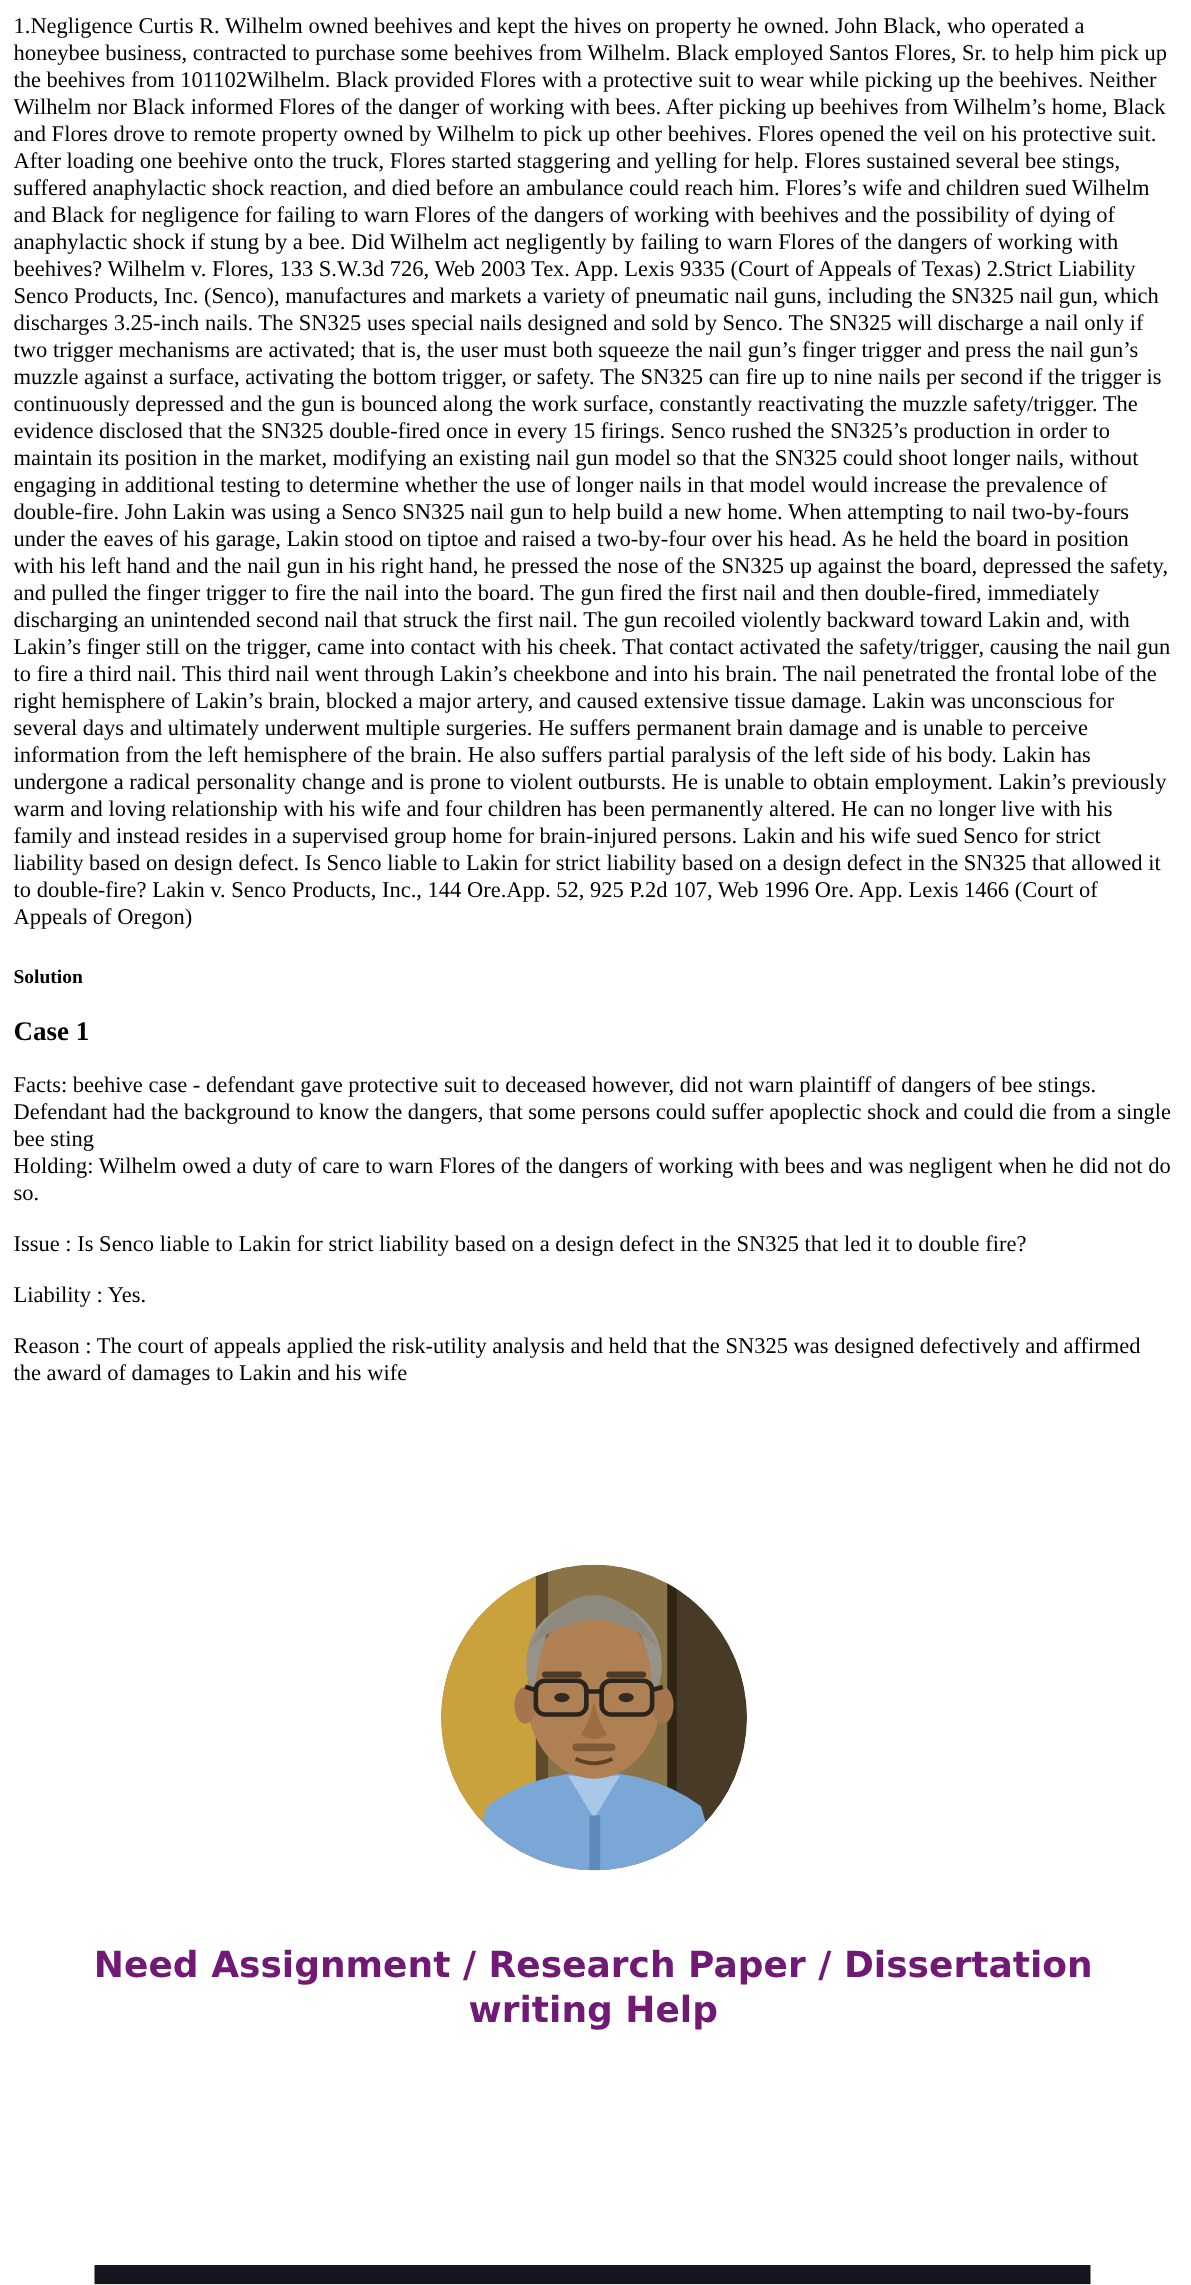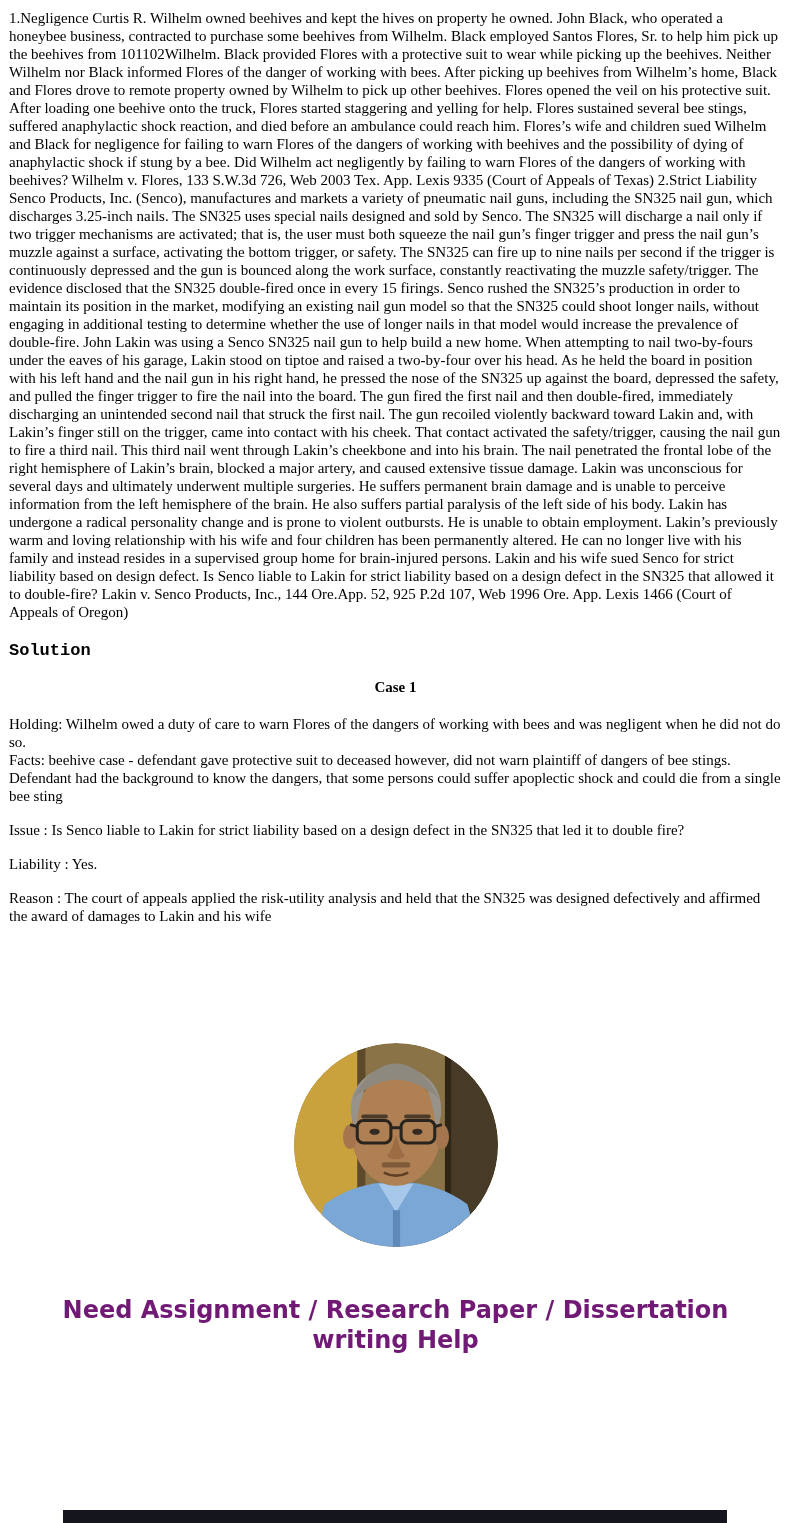--- a/index.html
+++ b/index.html
@@ -19,32 +19,30 @@
   }
   .content {
     padding: 9px 8px 0 9px;
   }
   .body-text {
     font-size: 15px;
     line-height: 18px;
     text-align: left;
   }
   .solution-heading {
-    font-size: 17px;
+    font-size: 13px;
     line-height: 17px;
     font-weight: bold;
     margin-top: 21px;
-    font-family: Liberation Mono, monospace;
   }
   .case-title {
-    font-size: 15px;
+    font-size: 18px;
     line-height: 15px;
     font-weight: bold;
     margin-top: 21px;
-    text-align: center;
   }
   .para {
     margin-top: 20px;
   }
   .para-sm {
     margin-top: 16px;
   }
   .avatar-wrap {
     margin-top: 118px;
     text-align: center;
@@ -86,22 +84,22 @@
 <div class="page">
   <div class="content">
 
     <div class="body-text">1.Negligence Curtis R. Wilhelm owned beehives and kept the hives on property he owned. John Black, who operated a honeybee business, contracted to purchase some beehives from Wilhelm. Black employed Santos Flores, Sr. to help him pick up the beehives from 101102Wilhelm. Black provided Flores with a protective suit to wear while picking up the beehives. Neither Wilhelm nor Black informed Flores of the danger of working with bees. After picking up beehives from Wilhelm’s home, Black and Flores drove to remote property owned by Wilhelm to pick up other beehives. Flores opened the veil on his protective suit. After loading one beehive onto the truck, Flores started staggering and yelling for help. Flores sustained several bee stings, suffered anaphylactic shock reaction, and died before an ambulance could reach him. Flores’s wife and children sued Wilhelm and Black for negligence for failing to warn Flores of the dangers of working with beehives and the possibility of dying of anaphylactic shock if stung by a bee. Did Wilhelm act negligently by failing to warn Flores of the dangers of working with beehives? Wilhelm v. Flores, 133 S.W.3d 726, Web 2003 Tex. App. Lexis 9335 (Court of Appeals of Texas) 2.Strict Liability Senco Products, Inc. (Senco), manufactures and markets a variety of pneumatic nail guns, including the SN325 nail gun, which discharges 3.25-inch nails. The SN325 uses special nails designed and sold by Senco. The SN325 will discharge a nail only if two trigger mechanisms are activated; that is, the user must both squeeze the nail gun’s finger trigger and press the nail gun’s muzzle against a surface, activating the bottom trigger, or safety. The SN325 can fire up to nine nails per second if the trigger is continuously depressed and the gun is bounced along the work surface, constantly reactivating the muzzle safety/trigger. The evidence disclosed that the SN325 double-fired once in every 15 firings. Senco rushed the SN325’s production in order to maintain its position in the market, modifying an existing nail gun model so that the SN325 could shoot longer nails, without engaging in additional testing to determine whether the use of longer nails in that model would increase the prevalence of double-fire. John Lakin was using a Senco SN325 nail gun to help build a new home. When attempting to nail two-by-fours under the eaves of his garage, Lakin stood on tiptoe and raised a two-by-four over his head. As he held the board in position with his left hand and the nail gun in his right hand, he pressed the nose of the SN325 up against the board, depressed the safety, and pulled the finger trigger to fire the nail into the board. The gun fired the first nail and then double-fired, immediately discharging an unintended second nail that struck the first nail. The gun recoiled violently backward toward Lakin and, with Lakin’s finger still on the trigger, came into contact with his cheek. That contact activated the safety/trigger, causing the nail gun to fire a third nail. This third nail went through Lakin’s cheekbone and into his brain. The nail penetrated the frontal lobe of the right hemisphere of Lakin’s brain, blocked a major artery, and caused extensive tissue damage. Lakin was unconscious for several days and ultimately underwent multiple surgeries. He suffers permanent brain damage and is unable to perceive information from the left hemisphere of the brain. He also suffers partial paralysis of the left side of his body. Lakin has undergone a radical personality change and is prone to violent outbursts. He is unable to obtain employment. Lakin’s previously warm and loving relationship with his wife and four children has been permanently altered. He can no longer live with his family and instead resides in a supervised group home for brain-injured persons. Lakin and his wife sued Senco for strict liability based on design defect. Is Senco liable to Lakin for strict liability based on a design defect in the SN325 that allowed it to double-fire? Lakin v. Senco Products, Inc., 144 Ore.App. 52, 925 P.2d 107, Web 1996 Ore. App. Lexis 1466 (Court of Appeals of Oregon)</div>
 
     <div class="solution-heading">Solution</div>
 
     <div class="case-title">Case 1</div>
 
     <div class="body-text para">
+      <div>Facts: beehive case - defendant gave protective suit to deceased however, did not warn plaintiff of dangers of bee stings. Defendant had the background to know the dangers, that some persons could suffer apoplectic shock and could die from a single bee sting</div>
       <div>Holding: Wilhelm owed a duty of care to warn Flores of the dangers of working with bees and was negligent when he did not do so.</div>
-      <div>Facts: beehive case - defendant gave protective suit to deceased however, did not warn plaintiff of dangers of bee stings. Defendant had the background to know the dangers, that some persons could suffer apoplectic shock and could die from a single bee sting</div>
     </div>
 
 
     <div class="body-text para-sm">Issue : Is Senco liable to Lakin for strict liability based on a design defect in the SN325 that led it to double fire?</div>
 
     <div class="body-text para-sm">Liability : Yes.</div>
 
     <div class="body-text para-sm">Reason : The court of appeals applied the risk-utility analysis and held that the SN325 was designed defectively and affirmed the award of damages to Lakin and his wife</div>
 
 

